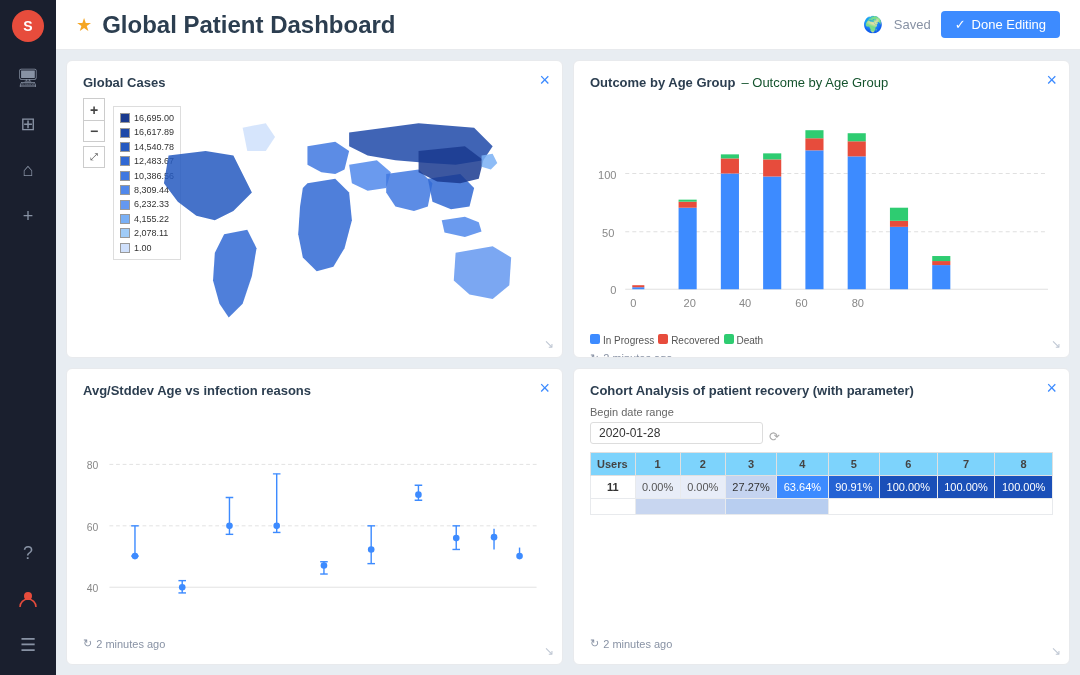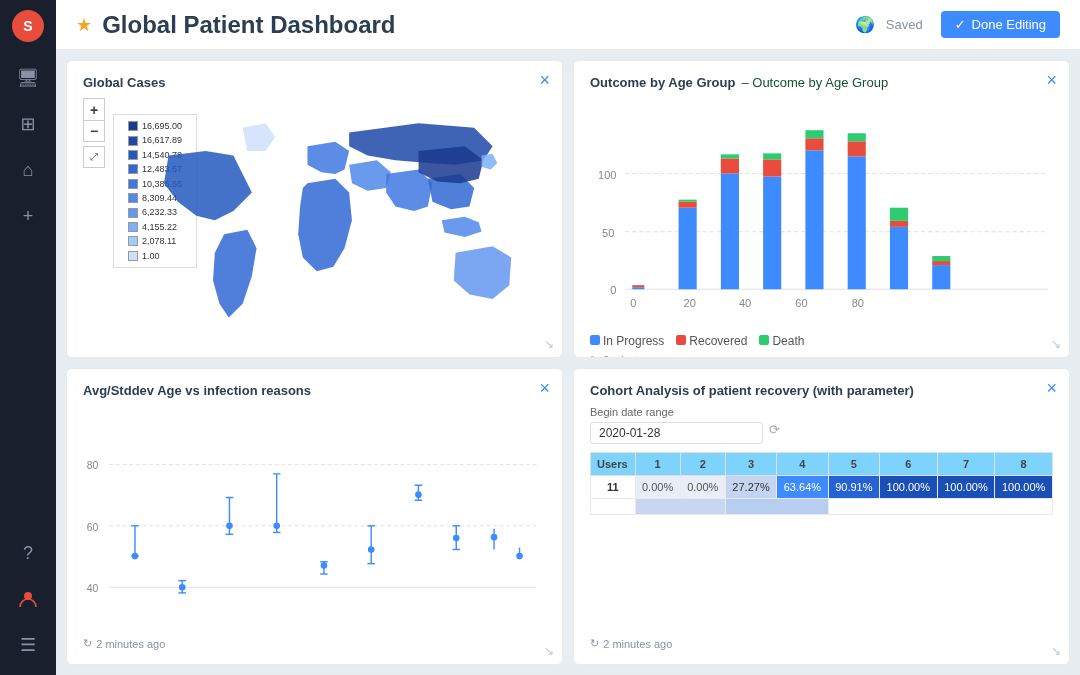--- a/index.html
+++ b/index.html
@@ -49,21 +49,21 @@
       padding: 8px 20px;
       display: flex;
       align-items: center;
       gap: 10px;
       height: 50px;
       flex-shrink: 0;
     }
     .header-star { color: #f5a623; font-size: 18px; }
     .header-title { font-size: 24px; font-weight: 600; color: #2c3e50; flex: 1; }
     .header-emoji { font-size: 16px; margin-left: 4px; }
-    .header-saved { color: #8892a4; font-size: 13px; margin-right: 8px; }
+    .header-saved { color: #8892a4; font-size: 13px; }
     .done-editing-btn {
       background: #3d8bff;
       color: white;
       border: none;
       border-radius: 4px;
       padding: 6px 14px;
       font-size: 13px;
       font-weight: 500;
       cursor: pointer;
       display: flex;
@@ -166,25 +166,25 @@
       background: white;
       border: 1px solid #ccc;
       cursor: pointer;
       display: flex; align-items: center; justify-content: center;
       font-size: 10px;
       margin-top: 4px;
       color: #444;
     }
     .map-legend {
       position: absolute;
-      top: 16px;
+      top: 8px;
       left: 30px;
       background: rgba(255,255,255,0.9);
       border: 1px solid #ddd;
-      padding: 4px 14px;
+      padding: 4px 6px;
       font-size: 9px;
       color: #333;
       line-height: 1.6;
     }
     .legend-item {
       display: flex;
       align-items: center;
       gap: 4px;
     }
     .legend-color {
@@ -202,22 +202,22 @@
     .bar-chart-container {
       flex: 1;
       display: flex;
       flex-direction: column;
     }
     .bar-chart-svg {
       flex: 1;
     }
     .chart-legend {
       display: flex;
-      gap: 12px;
-      font-size: 12px;
+      gap: 4px;
+      font-size: 10px;
       color: #555;
       margin-top: 4px;
     }
     .legend-dot {
       width: 10px; height: 10px;
       border-radius: 2px;
       display: inline-block;
       margin-right: 3px;
     }
 
@@ -233,21 +233,21 @@
       display: flex;
       flex-direction: column;
     }
     .date-range-label {
       font-size: 11px;
       color: #666;
       margin-bottom: 4px;
     }
     .date-input-row {
       display: flex;
-      align-items: flex-start;
+      align-items: flex-end;
       gap: 6px;
       margin-bottom: 8px;
     }
     .date-input {
       border: 1px solid #ddd;
       border-radius: 3px;
       padding: 3px 8px;
       font-size: 12px;
       color: #333;
     }

